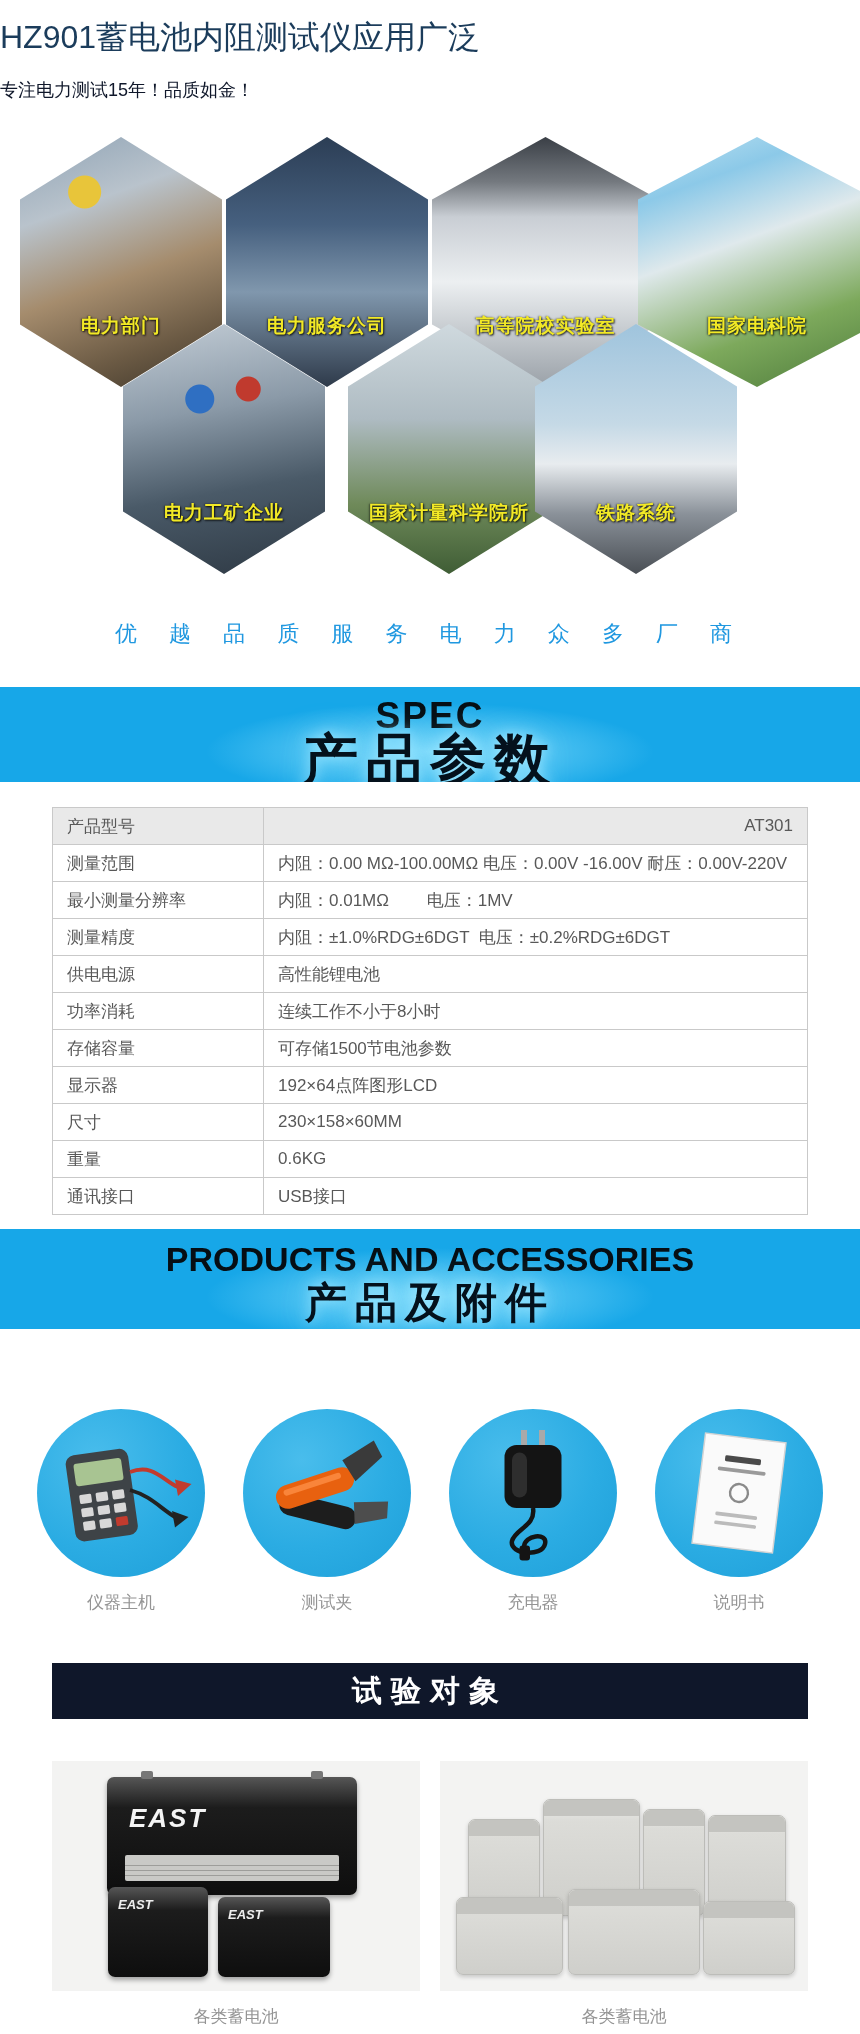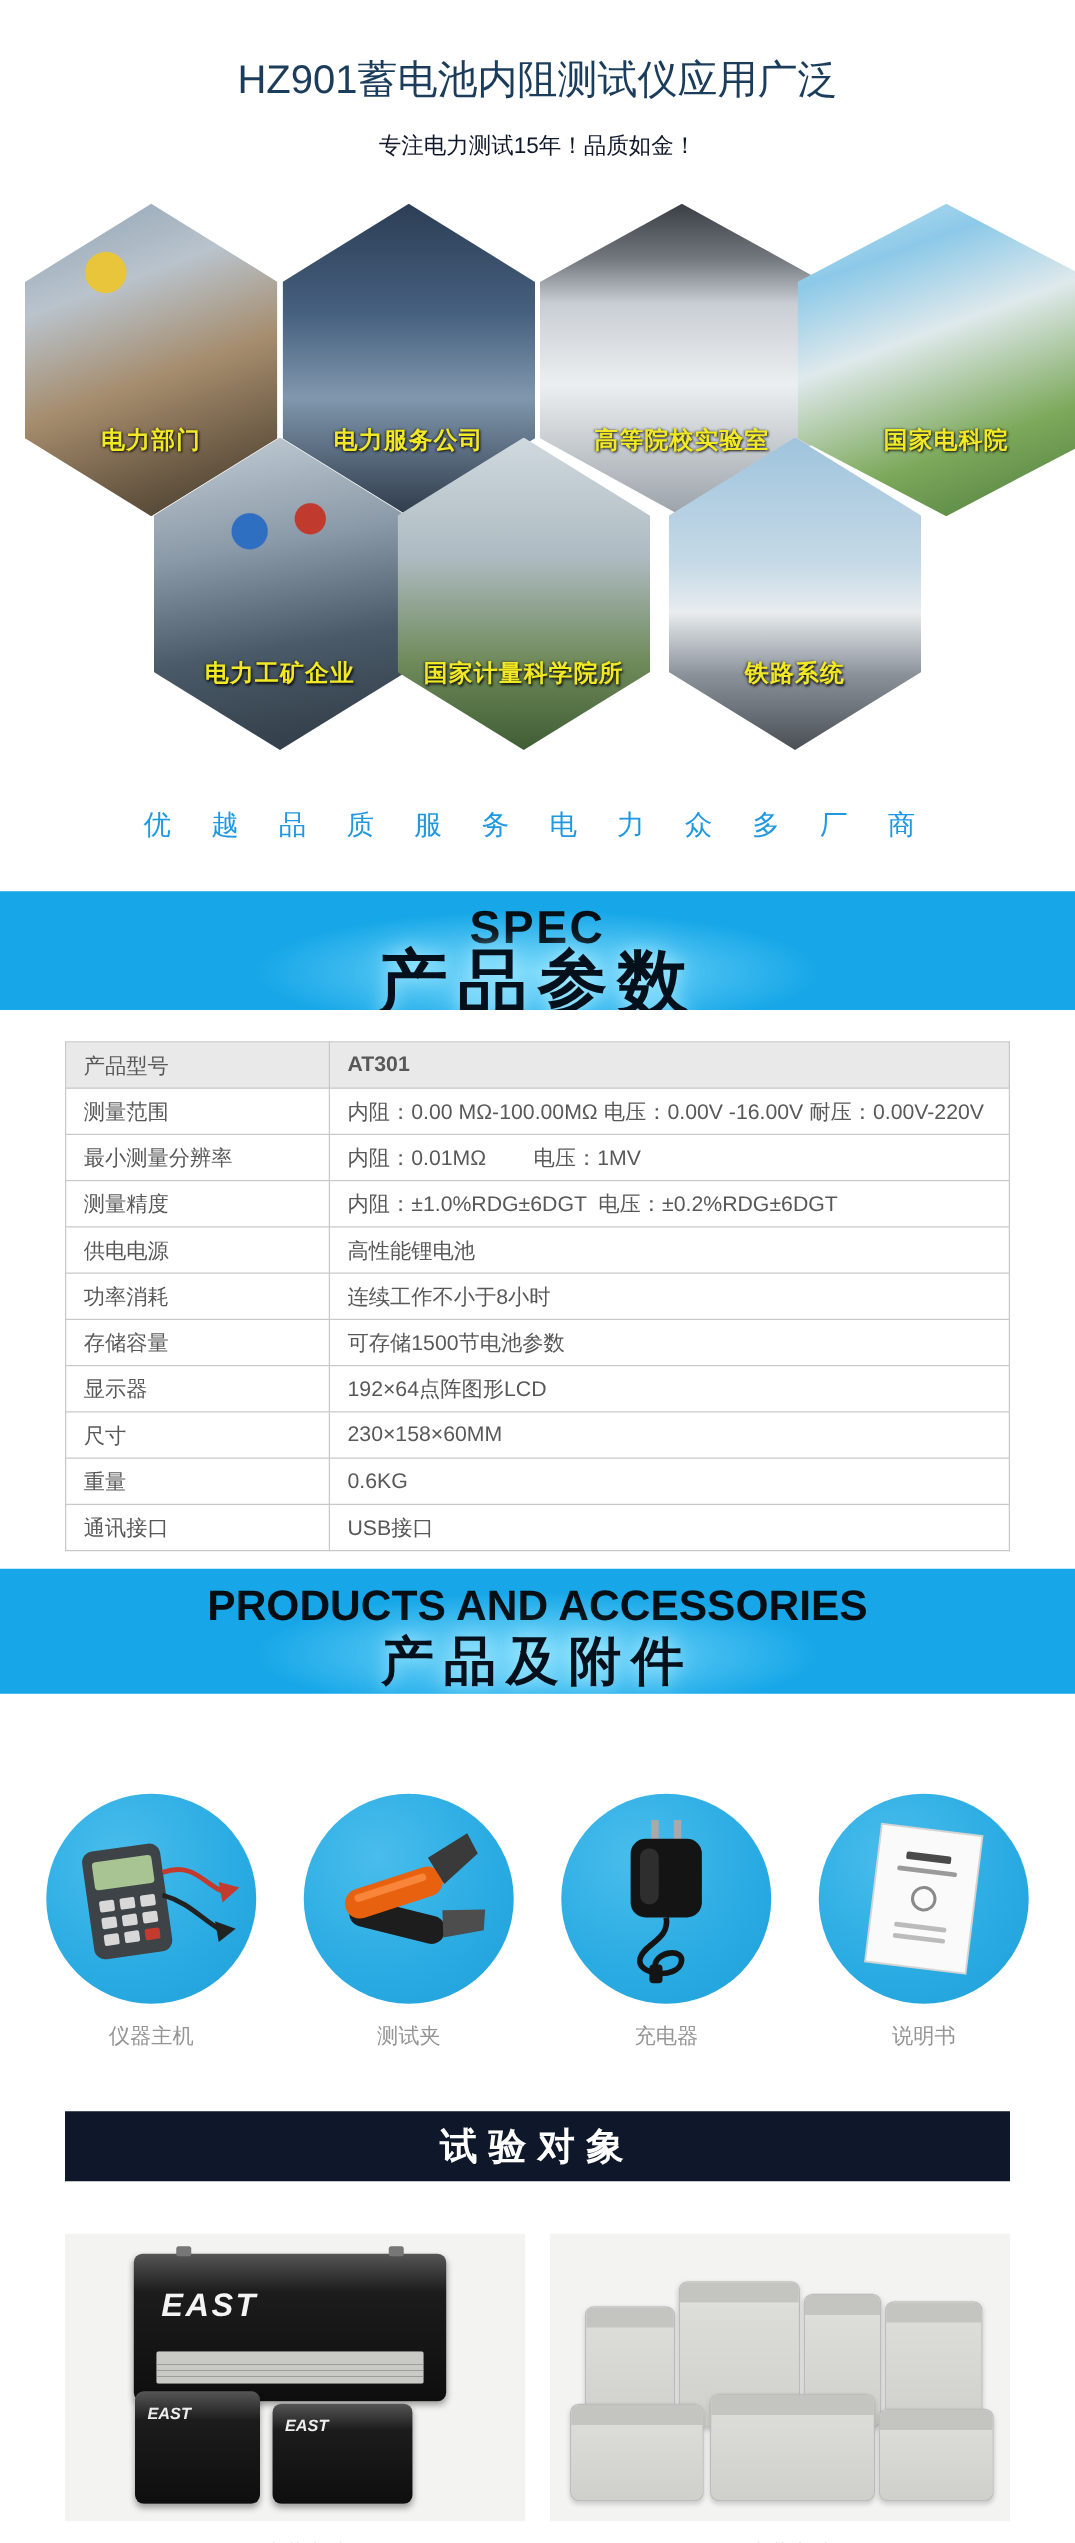--- a/index.html
+++ b/index.html
@@ -4,42 +4,42 @@
 <style>
   html,body{margin:0;padding:0;}
   body{
     width:860px;height:2034px;background:#ffffff;overflow:hidden;
     font-family:"Liberation Sans","DejaVu Sans",sans-serif;
     -webkit-font-smoothing:antialiased;
   }
   .page{position:relative;width:860px;height:2034px;}
 
   
-  .header{padding-top:44px;text-align:center;}
+  .header{padding-top:18px;}
   .page-title{font-size:32px;font-weight:400;color:#1b3c5b;line-height:38px;}
   .page-subtitle{margin-top:22px;font-size:18px;color:#0f172a;line-height:24px;}
 
   
   .hex-cluster{position:relative;height:437px;margin-top:35px;}
   .hex{
     position:absolute;width:202px;height:250px;
     clip-path:polygon(50% 0,100% 25%,100% 75%,50% 100%,0 75%,0 25%);
   }
   .hex-label{
     position:absolute;left:0;right:0;top:176px;text-align:center;
     font-size:19px;font-weight:700;color:#f2e926;
     text-shadow:1px 1px 2px rgba(0,0,0,.85), -1px 0 2px rgba(0,0,0,.5);
     letter-spacing:1px;
   }
   .hex-r1-1{left:20px;top:0;}
   .hex-r1-2{left:226px;top:0;}
   .hex-r1-3{left:432px;top:0;}
   .hex-r1-4{left:638px;top:0;padding-left:36px;}
   .hex-r2-1{left:123px;top:187px;}
-  .hex-r2-2{left:318px;top:187px;}
+  .hex-r2-2{left:348px;top:187px;}
   .hex-r2-3{left:535px;top:187px;}
 
   .ph-power-dept{background:
     radial-gradient(circle at 32% 22%, #e8c53a 0 16px, rgba(0,0,0,0) 17px),
     linear-gradient(160deg,#8fa3b5 0%,#b9c3cc 28%,#a58c6d 55%,#6b5a44 80%,#3e362a 100%);}
   .ph-service-co{background:
     linear-gradient(180deg,#2c3e55 0%,#46607f 35%,#8097ad 62%,#2e3a4a 100%);}
   .ph-lab{background:
     linear-gradient(180deg,#3a3f46 0%,#74797f 18%,#c9ced4 32%,#eceff1 58%,#9aa1a8 100%); padding-left: 25px;}
   .ph-institute{background:
@@ -75,21 +75,21 @@
   .spec-table{
     width:756px;margin:25px 52px 0;border-collapse:collapse;
     font-size:17px;color:#585858;
   }
   .spec-table td{
     height:34px;padding:1px 14px;border:1px solid #c9c9c9;
     font-weight:400;white-space:pre-wrap;
   }
   .spec-table td.spec-label{width:182px;}
   .spec-table tr.header-row td{background:#e9e9e9;}
-  .spec-table td.center{text-align:left;font-weight:bold;}
+  .spec-table td.center{text-align:right;}
 
   
   .acc-row{display:flex;margin:80px 18px 0;}
   .acc-col{width:206px;text-align:center;}
   .acc-circle{
     width:168px;height:168px;margin:0 auto;border-radius:50%;
     background:radial-gradient(circle at 35% 30%, #49bdec 0%, #2bace3 55%, #1e9fd8 100%);
     display:flex;align-items:center;justify-content:center;
   }
   .acc-circle svg{display:block;}

